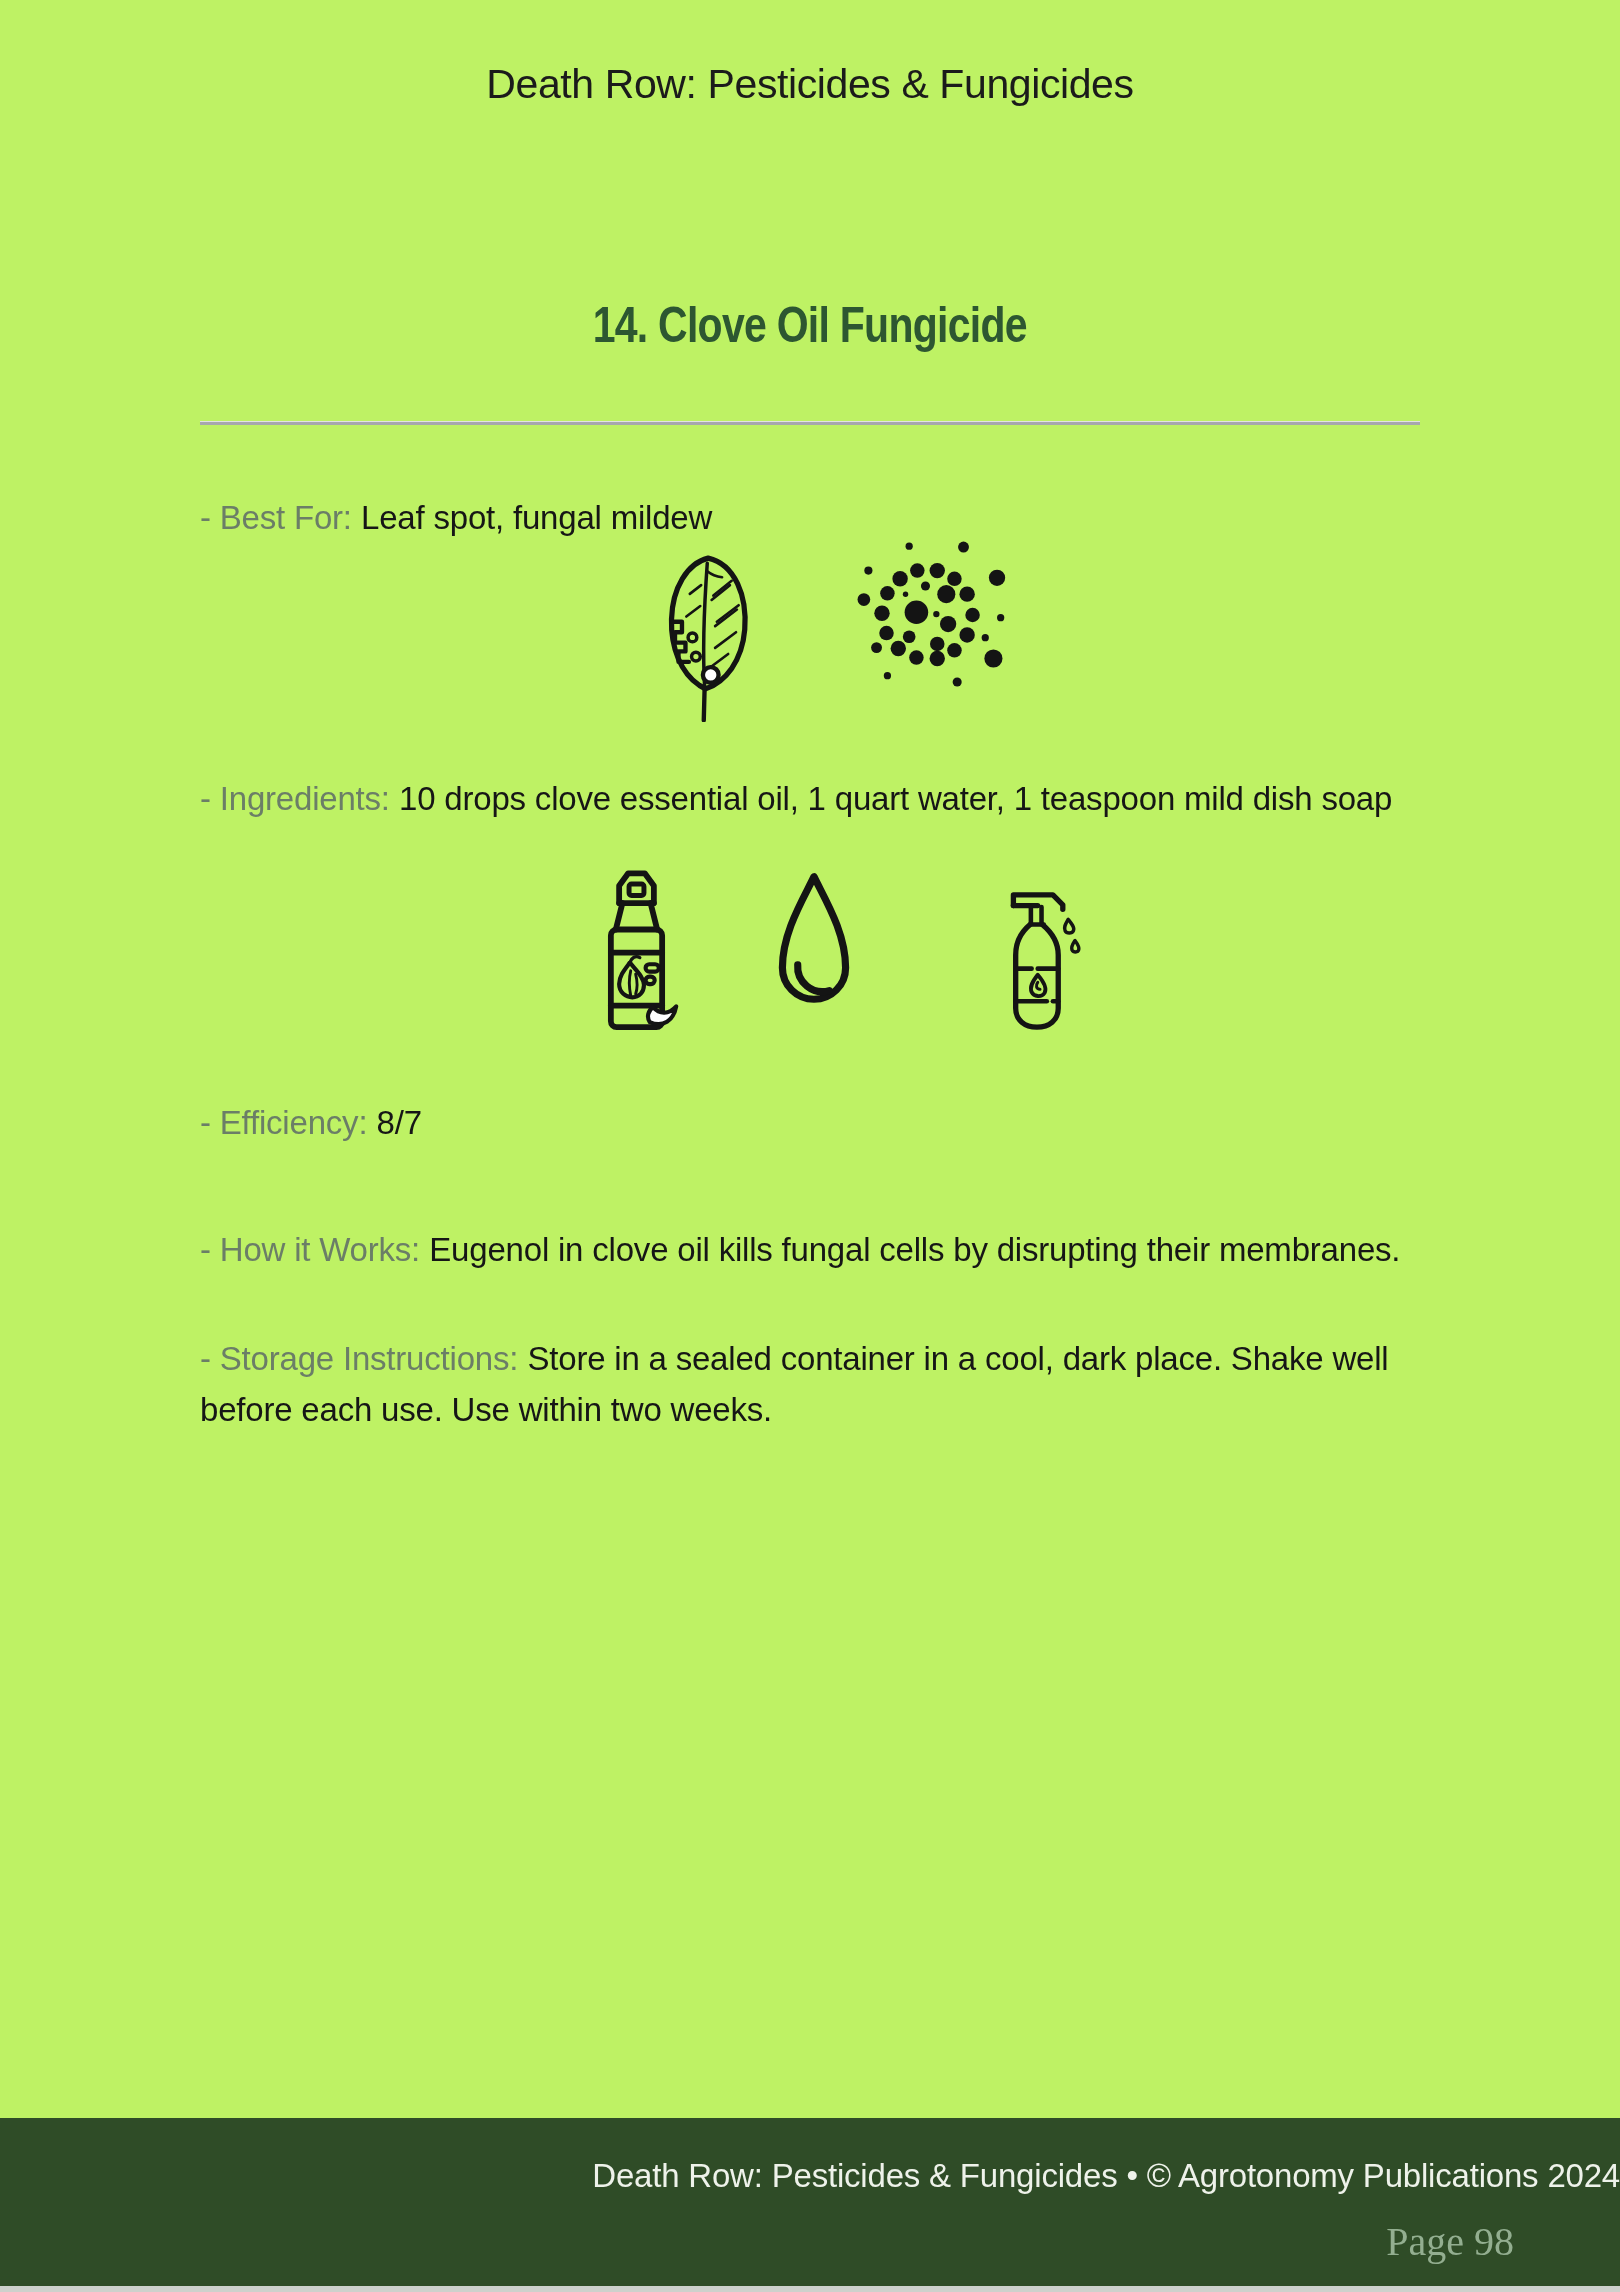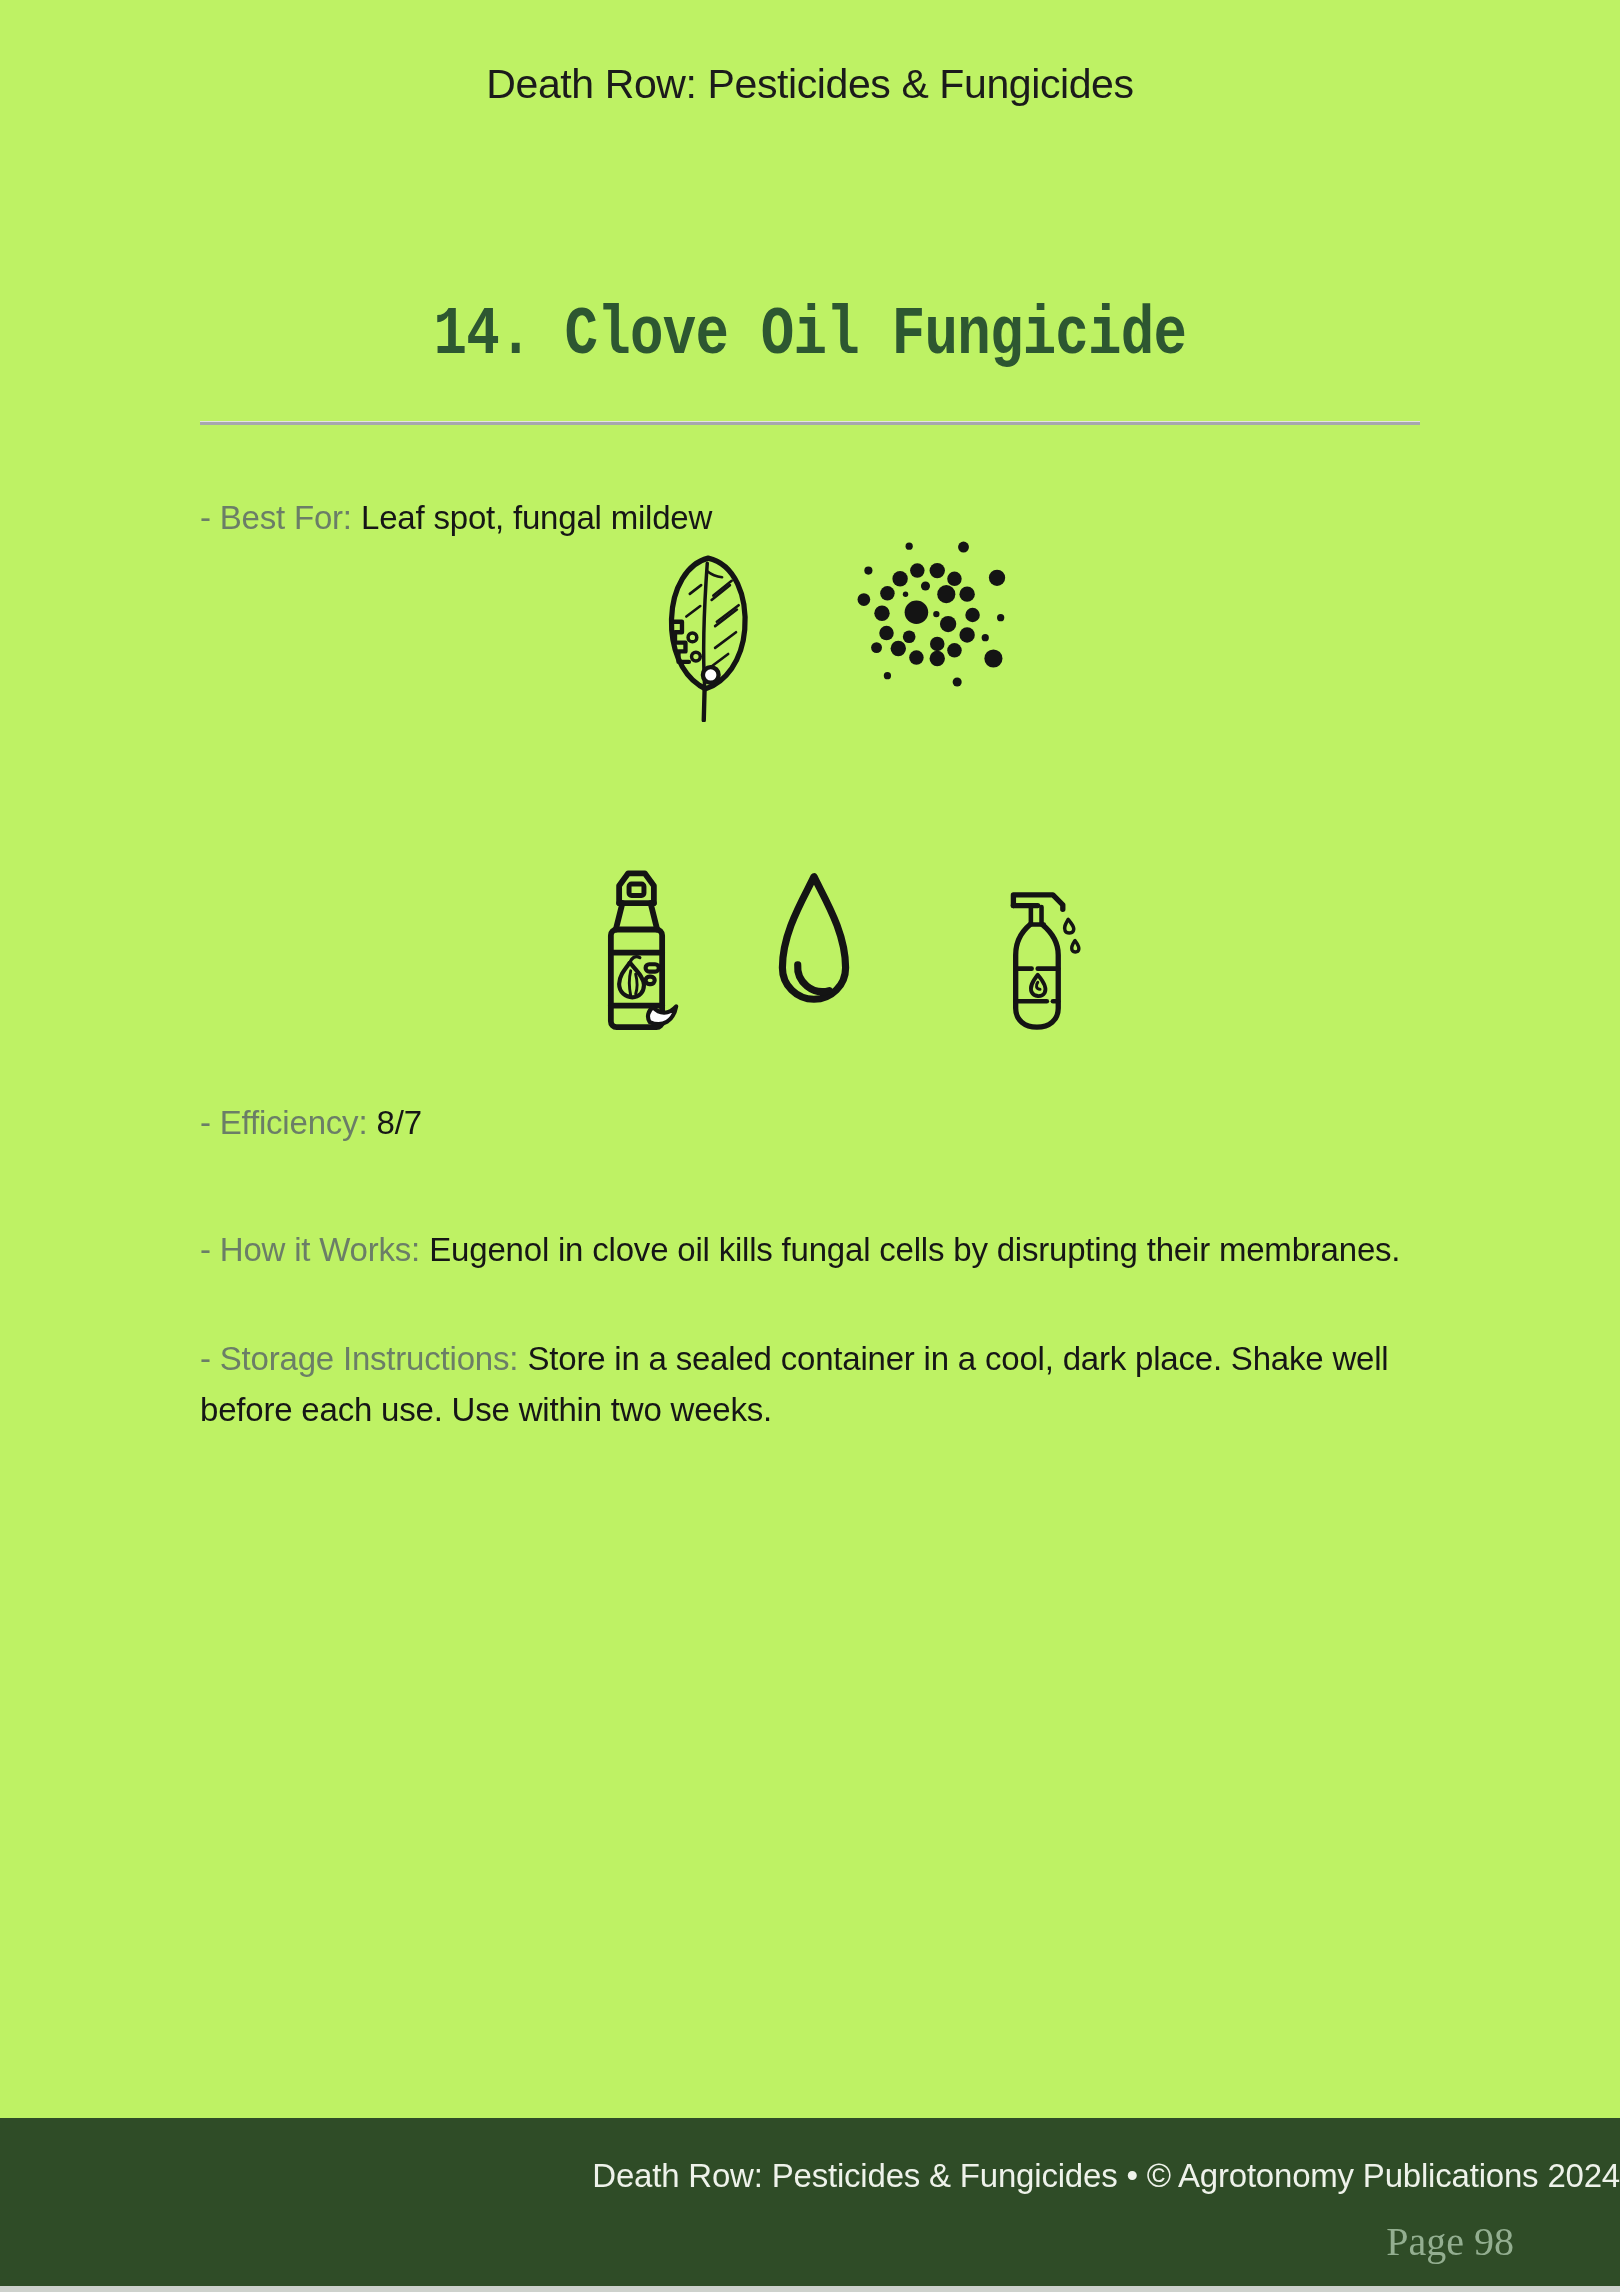--- a/index.html
+++ b/index.html
@@ -17,25 +17,24 @@
     top: 61px; left: 0; width: 100%;
     text-align: center;
     font-size: 41px;
     color: #1b1b1b;
     letter-spacing: -0.4px;
   }
   .article-title {
     position: absolute;
     top: 296px; left: 0; width: 100%;
     text-align: center;
-    font-size: 68px;
+    font-size: 50px;
     font-weight: 700;
     color: #2d5731;
     letter-spacing: -0.9px;
-    font-family: Liberation Mono, monospace;
   }
   .article-title .squeeze {
     display: inline-block;
     transform: scaleX(0.82);
     transform-origin: center;
   }
   .divider {
     position: absolute;
     top: 421px; left: 200px;
     width: 1220px; height: 2.7px;
@@ -174,20 +173,23 @@
           <circle cx="17" cy="36" r="4.5"></circle>
         <circle cx="115" cy="159" r="5"></circle>
           <circle cx="163" cy="88" r="4"></circle>
           <circle cx="62" cy="9" r="4"></circle>
         <circle cx="38" cy="152" r="4"></circle>
           <circle cx="146" cy="110" r="4"></circle>
       </svg>
     </span>
   </div>
 
+  <p class="para p-ingredients">
+    <span class="label">- Ingredients:</span><span>10 drops clove essential oil, 1 quart water, 1 teaspoon mild dish soap</span>
+  </p>
 
   <div class="icon-row icon-row-ingredients">
     <span class="iw-bottle">
       <svg width="93" height="172" viewBox="0 0 112 208" fill="none" stroke="#141414" stroke-linecap="round" stroke-linejoin="round">
         <path d="M35 46 V25 L46 10 H66 L77 25 V46" stroke-width="7"></path>
         <rect x="47" y="23" width="18" height="14" rx="3" stroke-width="6"></rect>
         <path d="M35 46 H77" stroke-width="7"></path>
         <path d="M39 46 L31 78" stroke-width="7"></path>
         <path d="M73 46 L81 78" stroke-width="7"></path>
         <rect x="25" y="78" width="62" height="118" rx="7" stroke-width="7"></rect>

